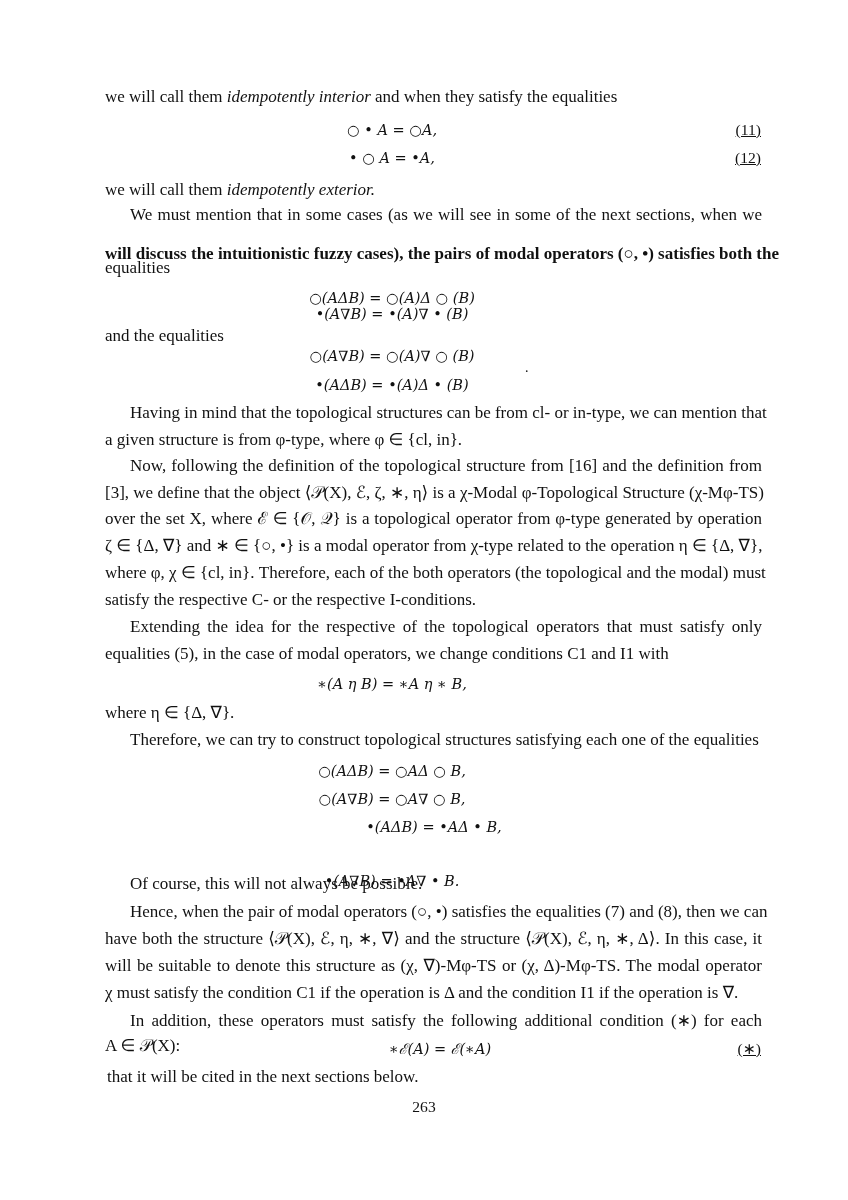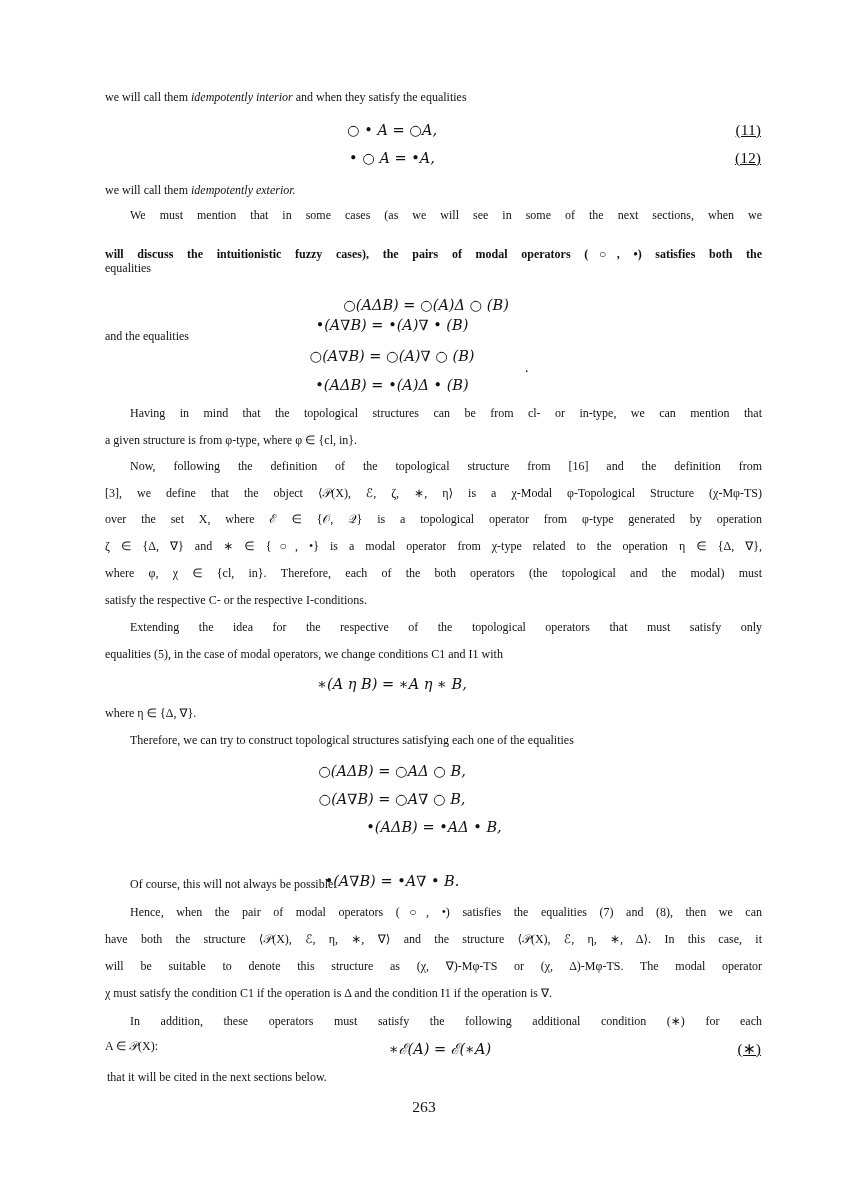--- a/index.html
+++ b/index.html
@@ -1,18 +1,18 @@
 <!DOCTYPE html>
 <html><head>
 <meta charset="utf-8">
 <style>
   html, body { margin: 0; padding: 0; background: #ffffff; }
   body { width: 848px; height: 1200px; position: relative; overflow: hidden;
          font-family: "Liberation Serif", serif; color: #111; }
-  .line { position: absolute; left: 105px; width: 657px; font-size: 12px; line-height: 20px; white-space: nowrap; }
+  .line { position: absolute; left: 105px; width: 657px; font-size: 17px; line-height: 20px; white-space: nowrap; }
   .just { text-align: justify; text-align-last: justify; }
   .indent { left: 130px; width: 632px; }
   .eq { position: absolute; left: 0; width: 784px; text-align: center; font-size: 15.6px; line-height: 20px;
         font-family: "DejaVu Serif", serif; white-space: nowrap; }
   .eq .m { font-size: 14.5px; }
   .eqnum { position: absolute; right: 87px; font-size: 15.6px; line-height: 20px; font-family: "Liberation Serif", serif; text-decoration: underline; }
   i, .it { font-style: italic; }
   .pagenum { position: absolute; left: 0; width: 848px; text-align: center; font-size: 15.6px; line-height: 20px; }
   .dot { position: absolute; font-size: 14px; }
 </style>
@@ -29,22 +29,22 @@
 <div class="eqnum" style="top:148px;">(12)</div>
 
 <div class="line" style="top:180px;">
   <span>we will call them </span><i>idempotently exterior.</i>
 </div>
 
 <div class="line indent just" style="top:205px;">We must mention that in some cases (as we will see in some of the next sections, when we</div>
 <div class="line just" style="top:244px;font-weight:bold;">will discuss the intuitionistic fuzzy cases), the pairs of modal operators (○, •) satisfies both the</div>
 <div class="line" style="top:258px;">equalities</div>
 
-<div class="eq" style="top:295px;padding-left:34px;"><span class="m it">○(AΔB) = ○(A)Δ ○ (B)</span></div>
-<div class="eq" style="top:315px;"><span class="m it">•(A∇B) = •(A)∇ • (B)</span></div>
+<div class="eq" style="top:288px;"><span class="m it">○(AΔB) = ○(A)Δ ○ (B)</span></div>
+<div class="eq" style="top:304px;"><span class="m it">•(A∇B) = •(A)∇ • (B)</span></div>
 
 <div class="line" style="top:326px;">and the equalities</div>
 
 <div class="eq" style="top:346px;"><span class="m it">○(A∇B) = ○(A)∇ ○ (B)</span></div>
 <div class="eq" style="top:375px;"><span class="m it">•(AΔB) = •(A)Δ • (B)</span></div>
 <div class="dot" style="left:525px; top:360px;">.</div>
 
 <div class="line indent just" style="top:403px;">Having in mind that the topological structures can be from cl- or in-type, we can mention that</div>
 <div class="line" style="top:430px;">a given structure is from φ-type, where φ ∈ {cl, in}.</div>
 

